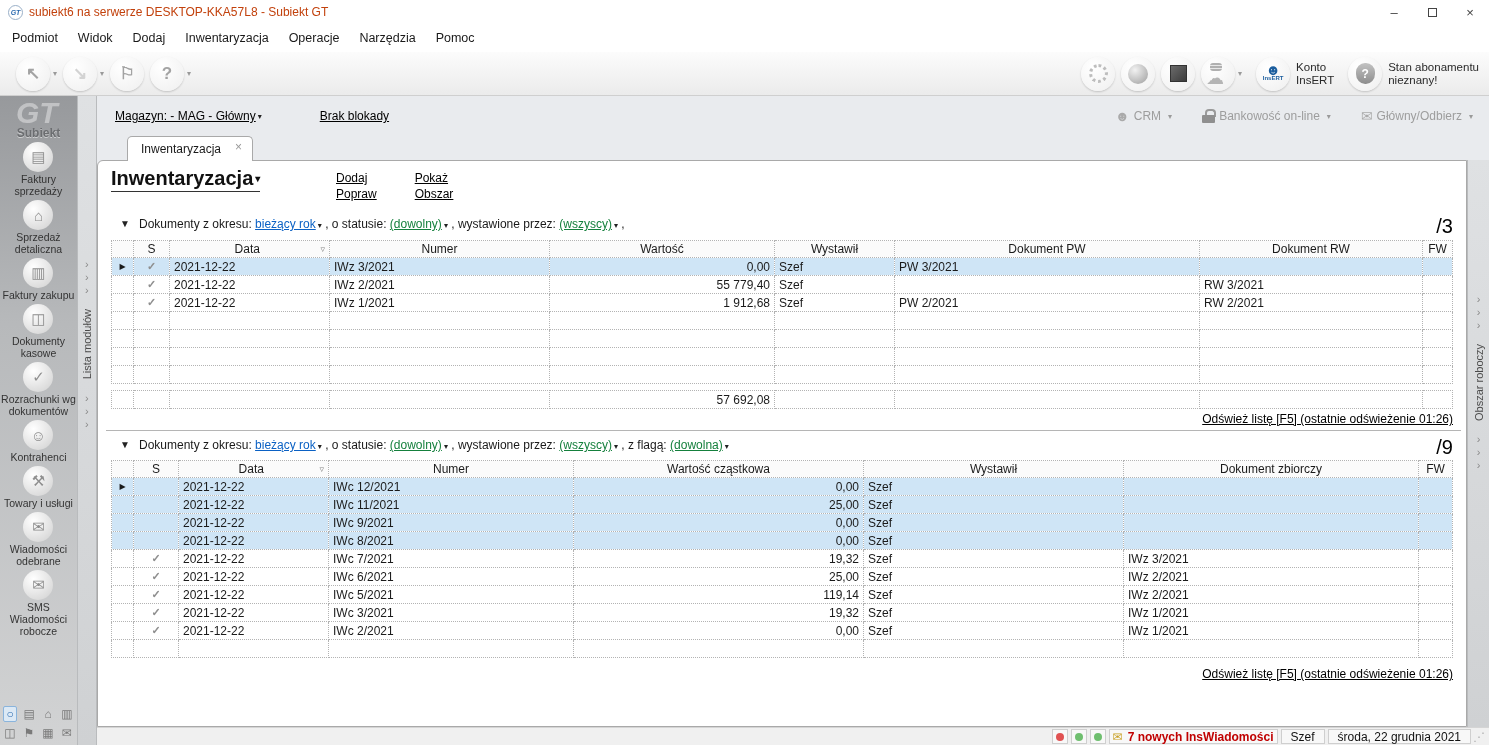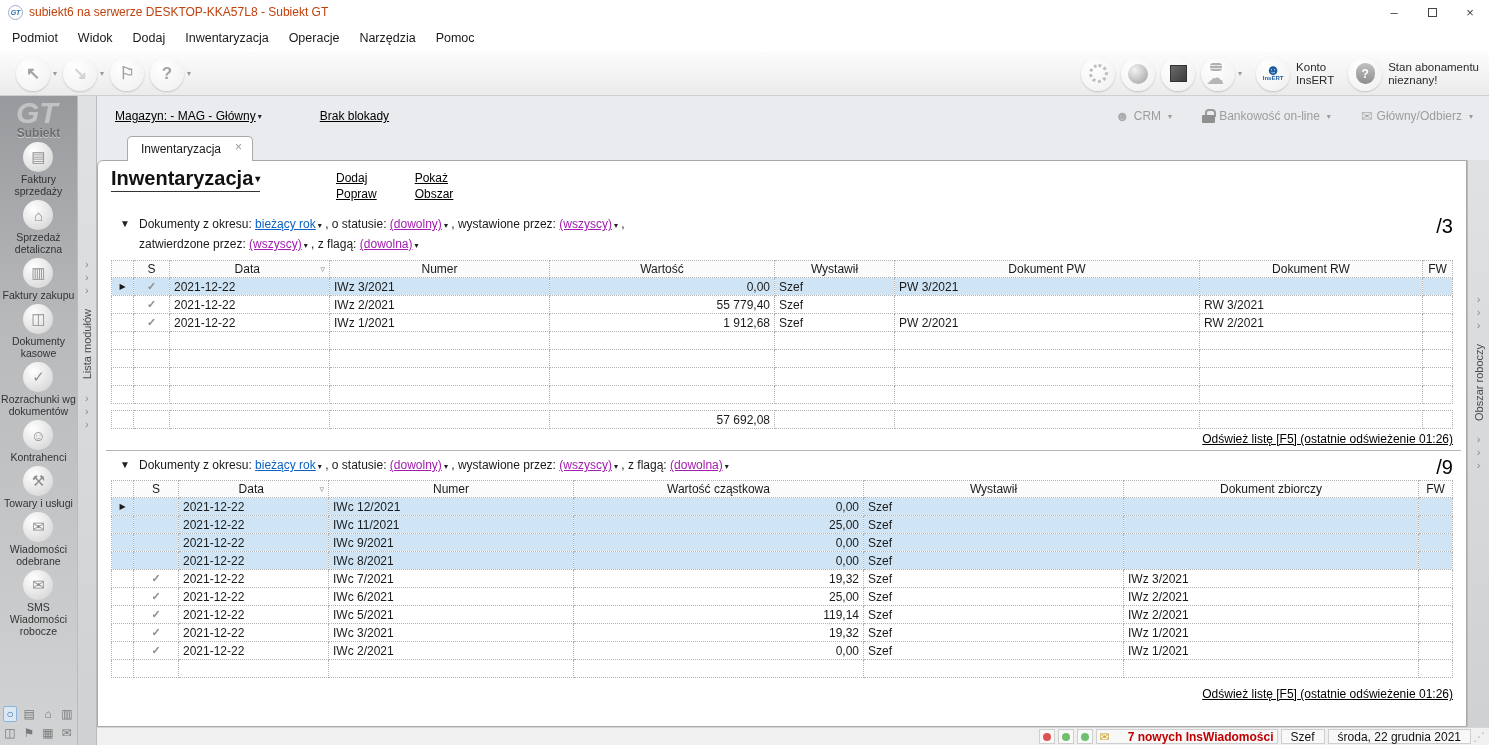--- a/index.html
+++ b/index.html
@@ -64,41 +64,41 @@
   .panel{flex:1;background:#fff;border:1px solid #a9a9a9;border-radius:6px 0 0 0;padding:6px 5px 0 13px;position:relative;overflow:hidden}
   .pagehead{position:relative;height:44px}
   .ptitle{display:inline-block;font-size:20px;font-weight:bold;color:#111;border-bottom:1px solid #333;padding-bottom:1px}
   .ptitle .tcar{font-size:10px;vertical-align:3px;margin-left:2px}
   .actions{position:absolute;left:225px;top:3px;display:flex}
   .acol{display:flex;flex-direction:column;margin-right:38px}
   .alink{color:#000;text-decoration:underline;font-size:12px;line-height:16px}
   .filterbar{position:relative;display:flex;margin:4px 0 5px}
   .collapse{width:28px;text-align:center;font-size:10px;color:#222;padding-top:3px}
   .fline{line-height:19px;font-size:12px}
-  .flink{color:#a21caf;text-decoration:underline}
+  .flink{color:#15803d;text-decoration:underline}
   .flink.blue{color:#0b61c4}
   .fcar{font-size:8px;color:#222;margin-left:2px}
   .counter{position:absolute;right:8px;top:0;font-size:20px;color:#000}
   .grid{table-layout:fixed;border-collapse:collapse;width:1342px;font-size:12px}
   .grid th,.grid td{border:1px dotted #b3b3b3;height:17px;padding:0 4px;overflow:hidden;white-space:nowrap}
   .grid th{background:#fbfbfb;font-weight:normal;text-align:center;height:17px}
   .grid td{height:18px}
   .grid tr.sel td{background:#cfe5f6}
   .grid td:nth-child(1){padding:0;text-align:center;font-size:8px}
   .grid td:nth-child(2){text-align:center;color:#8f8f8f;font-weight:bold;font-size:11px}
   .grid td:nth-child(5){text-align:right}
   .sort{float:right;color:#888;font-size:9px;margin-top:2px}
   .gap6{height:6px}
   .refreshline{width:1342px;text-align:right;margin:3px 0 2px}
   .rlink{color:#000;text-decoration:underline;font-size:12px}
   .divider{width:1355px;border-top:1px solid #b5b5b5;margin:4px 0 5px -5px}
   .statusbar{height:18px;background:#f0f0f0;border-top:1px solid #d5d5d5;display:flex;align-items:center;justify-content:flex-end;padding-right:2px}
   .sbox{border:1px solid #cfcfcf;background:#f8f8f8;height:15px;display:flex;align-items:center;margin-left:3px;padding:0 3px}
   .dot{width:8px;height:8px;border-radius:50%}
-  .mailtxt{color:#c00000;font-weight:bold;font-size:12px;margin-left:18px}
+  .mailtxt{color:#c00000;font-weight:bold;font-size:12px;margin-left:5px}
   .mailico{color:#c9a227;font-size:12px}
   .sbtext{font-size:12px;color:#111;padding:0 6px}
   .grip{width:16px;text-align:center;color:#b0b0b0;font-size:12px}
 </style>
 </head>
 <body>
 
 <div class="titlebar">
   <span class="appicon">GT</span>
   <span class="titletext">subiekt6 na serwerze DESKTOP-KKA57L8 - Subiekt GT</span>
@@ -319,26 +319,20 @@
           <div>
             <div class="fline">
               <span>Dokumenty z okresu:</span>
               <span class="flink blue"><span>bieżący rok</span></span><span class="fcar">▾</span>
               <span>, o statusie:</span>
               <span class="flink"><span>(dowolny)</span></span><span class="fcar">▾</span>
               <span>, wystawione przez:</span>
               <span class="flink"><span>(wszyscy)</span></span><span class="fcar">▾</span>
               <span>,</span>
             </div>
-            <div class="fline">
-              <span>zatwierdzone przez:</span>
-              <span class="flink"><span>(wszyscy)</span></span><span class="fcar">▾</span>
-              <span>, z flagą:</span>
-              <span class="flink"><span>(dowolna)</span></span><span class="fcar">▾</span>
-            </div>
           </div>
           <span class="counter">/3</span>
         </div>
 
         <table class="grid">
           <colgroup>
               <col style="width:22px">
               <col style="width:36px">
               <col style="width:160px">
               <col style="width:220px">

